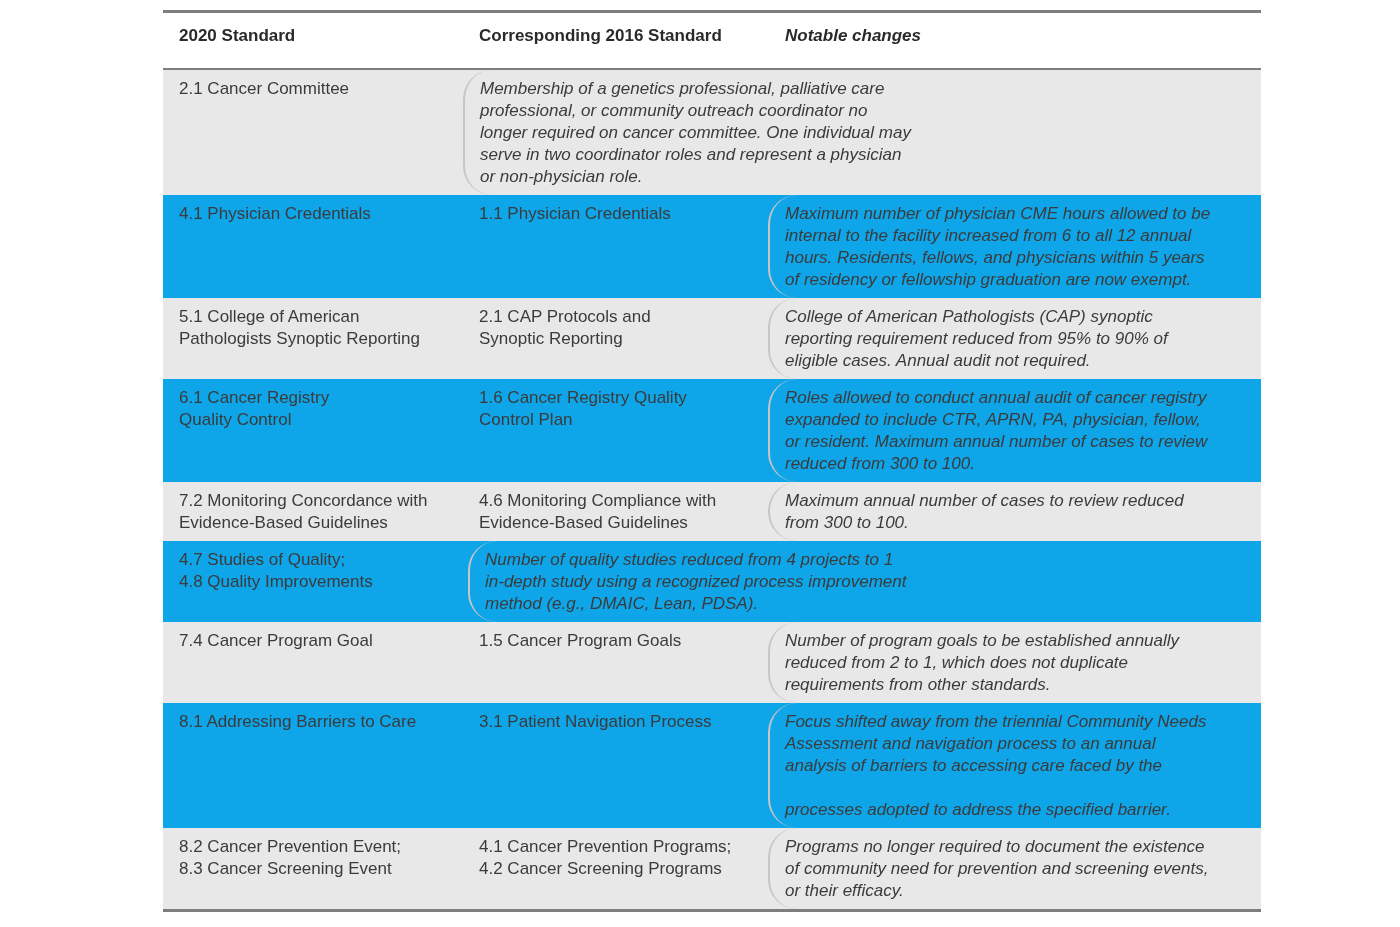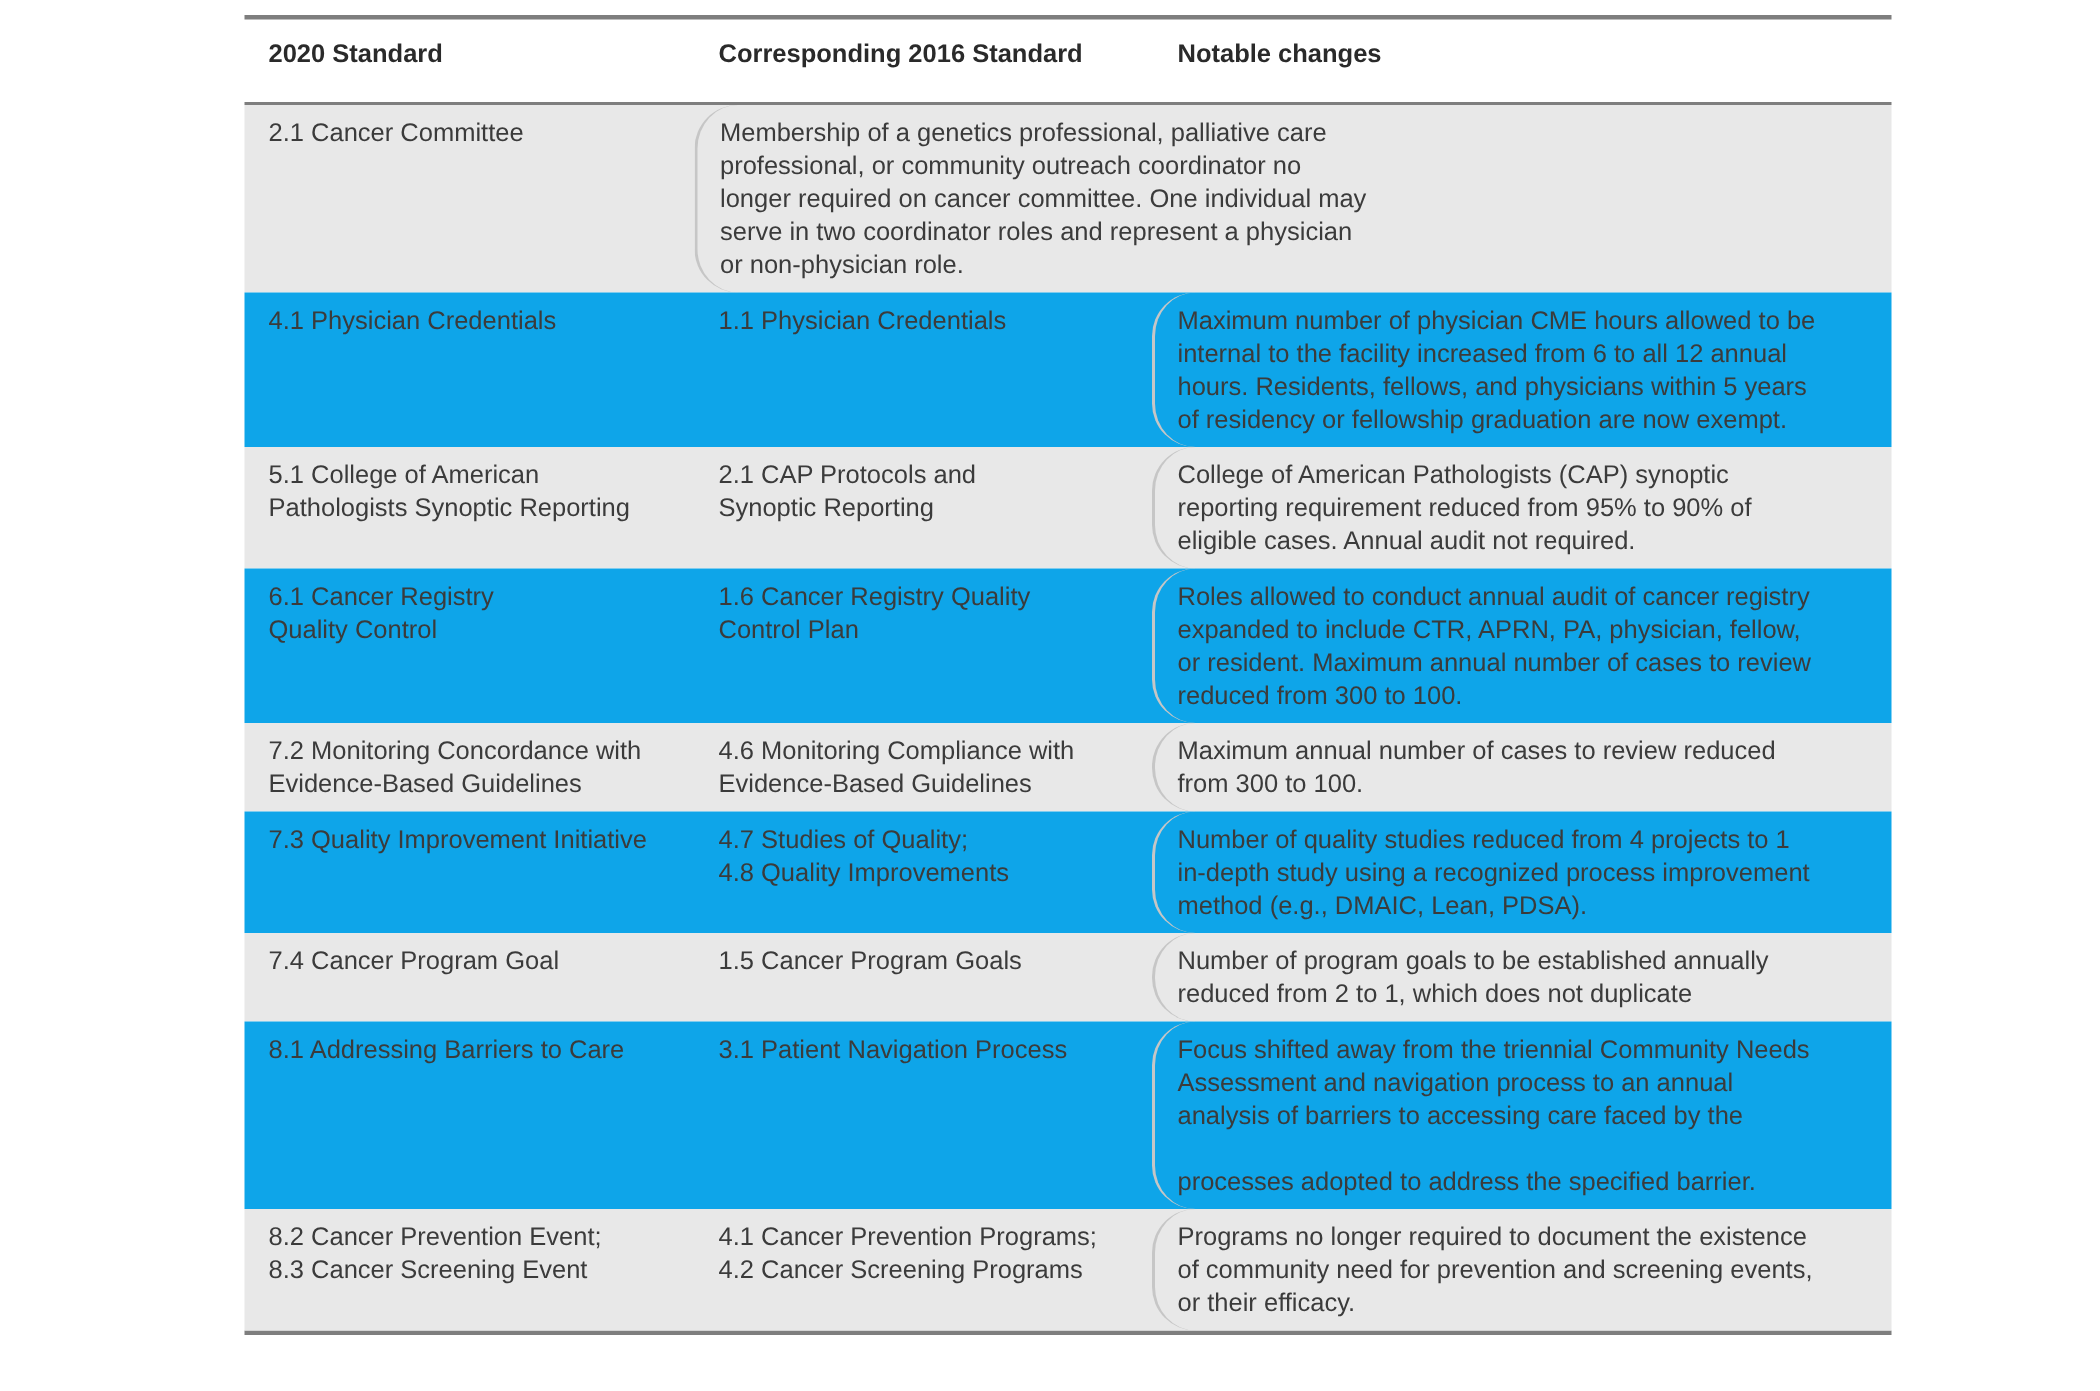--- a/index.html
+++ b/index.html
@@ -46,21 +46,21 @@
     background: #0ea5e9;
   }
   .tcell {
     box-sizing: border-box;
     font-size: 17px;
     line-height: 22px;
     padding: 8px 12px 7px 16px;
   }
   .col1 { width: 300px; }
   .col2 { width: 305px; }
-  .col3 { width: 493px; }
+  .col3 { width: 493px; font-style: italic; }
   .tbody .col3 {
     border-left: 2px solid var(--divider-color, #c6c6c6);
     padding-left: 15px;
     border-radius: 29px;
   }
   .thead .col3 {
     padding-left: 17px;
   }
   .line {
     white-space: nowrap;
@@ -141,43 +141,41 @@
         <div class="tcell col2">
           <div class="line">4.6 Monitoring Compliance with</div>
           <div class="line">Evidence-Based Guidelines</div>
         </div>
         <div class="tcell col3">
           <div class="line">Maximum annual number of cases to review reduced</div>
           <div class="line">from 300 to 100.</div>
         </div>
       </div>
       <div class="trow white">
-        <div class="tcell col1">
-          <div class="line">7.3 Quality Improvement Initiative</div>
-        </div>
         <div class="tcell col2">
           <div class="line">4.7 Studies of Quality;</div>
           <div class="line">4.8 Quality Improvements</div>
         </div>
         <div class="tcell col3">
           <div class="line">Number of quality studies reduced from 4 projects to 1</div>
           <div class="line">in-depth study using a recognized process improvement</div>
           <div class="line">method (e.g., DMAIC, Lean, PDSA).</div>
         </div>
       </div>
       <div class="trow gray">
         <div class="tcell col1">
           <div class="line">7.4 Cancer Program Goal</div>
         </div>
         <div class="tcell col2">
           <div class="line">1.5 Cancer Program Goals</div>
         </div>
         <div class="tcell col3">
           <div class="line">Number of program goals to be established annually</div>
           <div class="line">reduced from 2 to 1, which does not duplicate</div>
+          <div class="line">requirements from other standards.</div>
         </div>
       </div>
       <div class="trow white">
         <div class="tcell col1">
           <div class="line">8.1 Addressing Barriers to Care</div>
         </div>
         <div class="tcell col2">
           <div class="line">3.1 Patient Navigation Process</div>
         </div>
         <div class="tcell col3">

